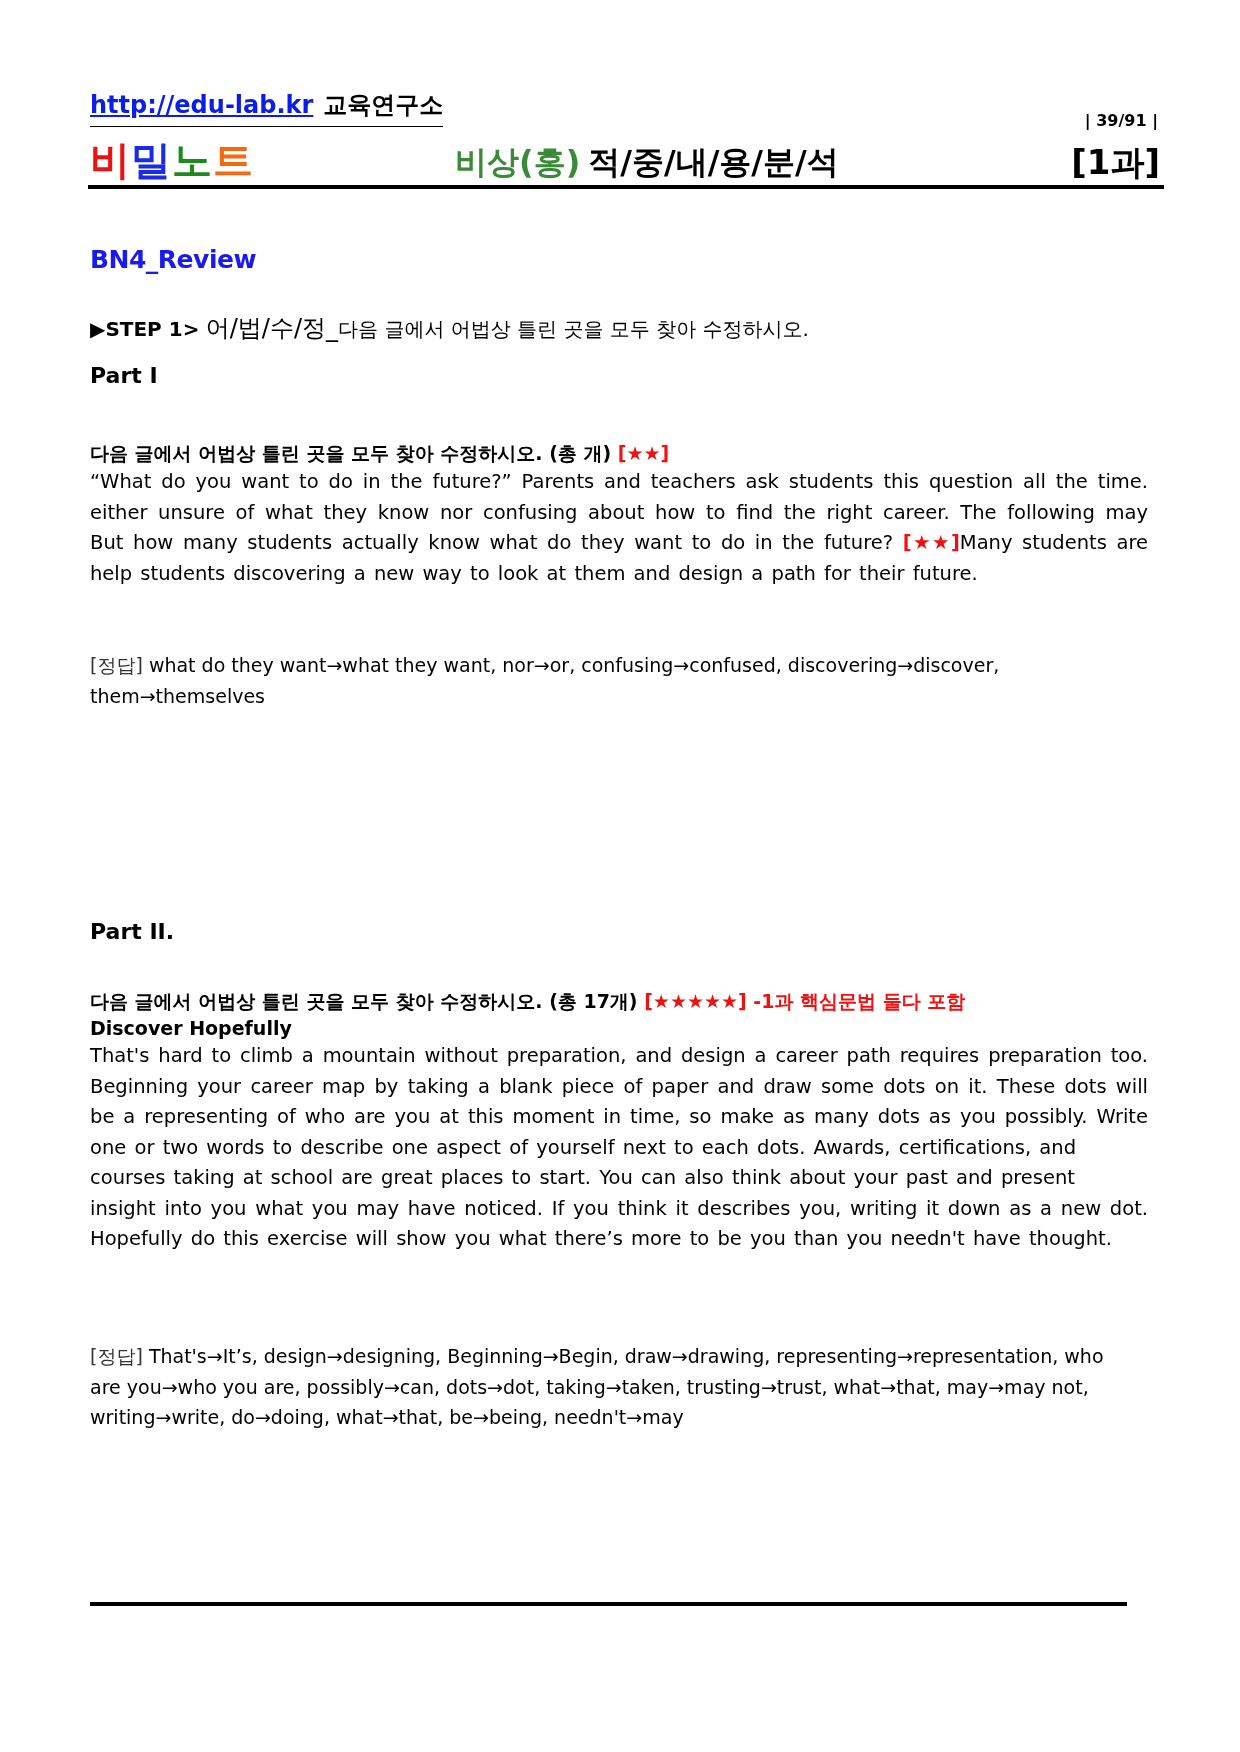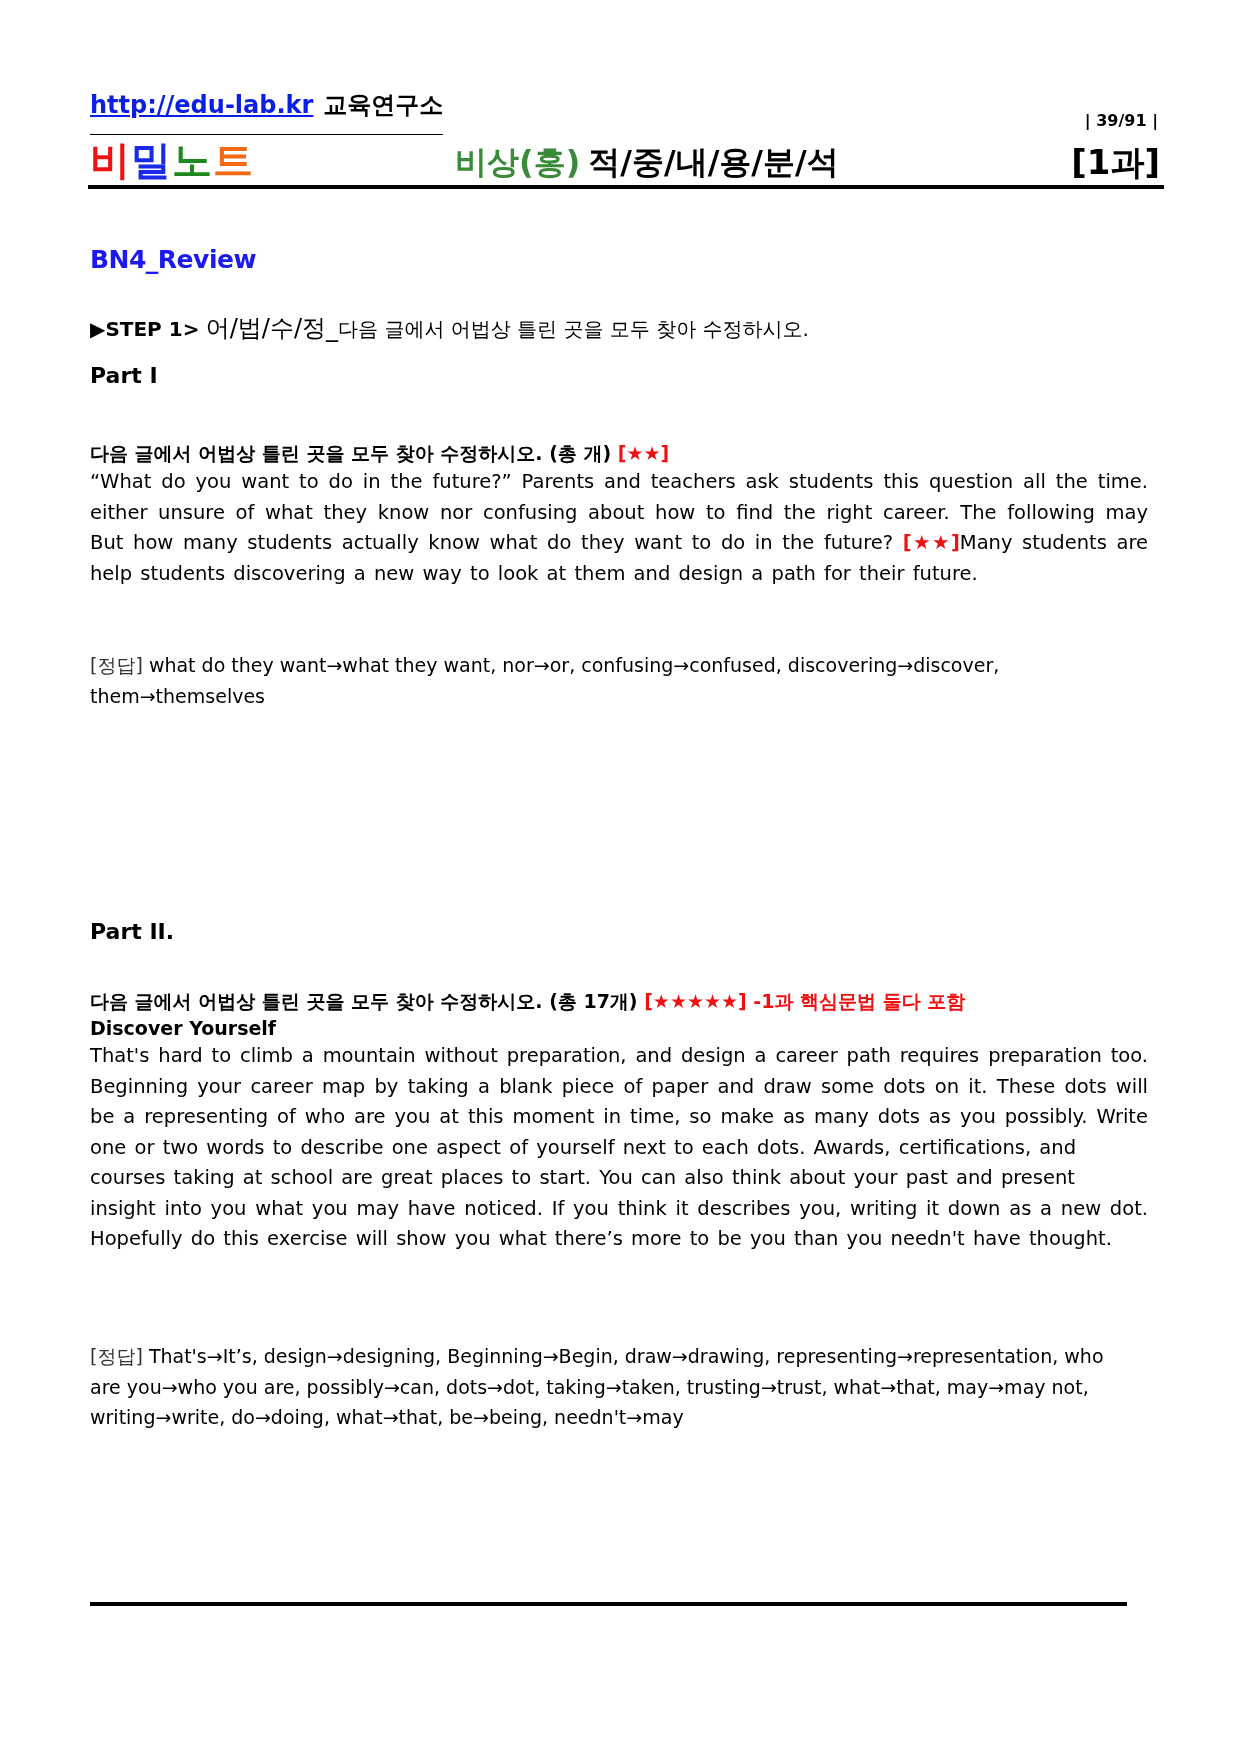--- a/index.html
+++ b/index.html
@@ -11,21 +11,21 @@
       color: #000000;
       overflow: hidden;
     }
     .page { position: relative; width: 1240px; height: 1752px; }
 
     
     .hdr-top {
       position: absolute; left: 90px; top: 90px;
       font-size: 24px; font-weight: bold;
       border-bottom: 1.5px solid #000;
-      padding-bottom: 14px;
+      padding-bottom: 6px;
       line-height: 30px;
       white-space: nowrap;
     }
     .hdr-link { color: #0a1ee6; text-decoration: underline; }
     .hdr-org { color: #000; margin-left: 10px; }
     .page-num {
       position: absolute; right: 82px; top: 111px;
       font-size: 16px; font-weight: bold; line-height: 20px;
       white-space: nowrap;
     }
@@ -142,21 +142,21 @@
   </div>
 
   <div class="part-heading" style="top:918px">Part II.</div>
 
   <div class="q-line" style="top:988px">
     <span>다음 글에서 어법상 틀린 곳을 모두 찾아 수정하시오. (총 17개)</span>
     <span class="red">[★★★★★]</span>
     <span class="red">-1과 핵심문법 둘다 포함</span>
   </div>
 
-  <div class="sub-title" style="top:1015px">Discover Yourself</div>
+  <div class="sub-title" style="top:1015px">Discover Hopefully</div>
 
   <div class="passage" style="top:1041px">
     <span class="ln"> That's hard to climb a mountain without preparation, and design a career path requires preparation too.</span>
     <span class="ln">Beginning your career map by taking a blank piece of paper and draw some dots on it. These dots will</span>
     <span class="ln">be a representing of who are you at this moment in time, so make as many dots as you possibly. Write</span>
     <span class="ln last">one or two words to describe one aspect of yourself next to each dots. Awards, certifications, and</span>
     <span class="ln last">courses taking at school are great places to start. You can also think about your past and present</span>
     <span class="ln">insight into you what you may have noticed. If you think it describes you, writing it down as a new dot.</span>
     <span class="ln last">Hopefully do this exercise will show you what there’s more to be you than you needn't have thought.</span>
   </div>

